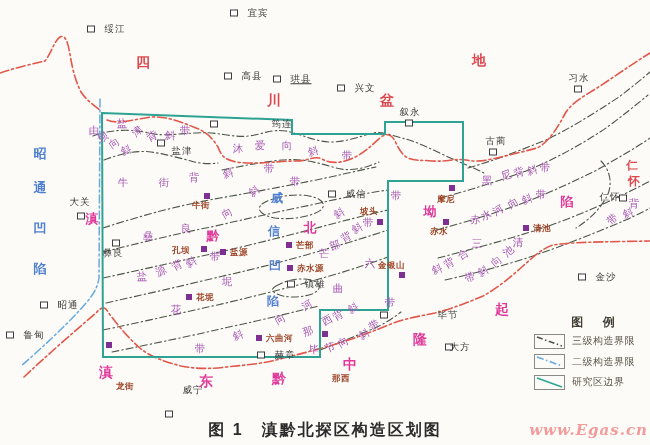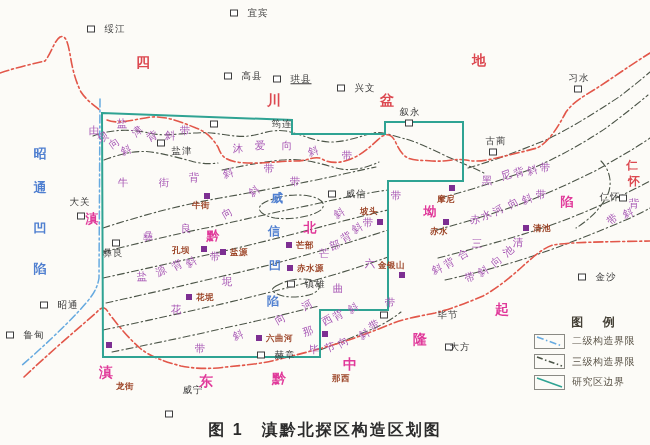--- a/index.html
+++ b/index.html
@@ -253,41 +253,42 @@
       <span class="lbl band-c" style="left: 449px; top: 263px; transform: translate(-50%, -50%) rotate(-30deg);">背</span>
       <span class="lbl band-c" style="left: 437px; top: 269px; transform: translate(-50%, -50%) rotate(-20deg);">斜</span>
     </div>
 
   <div class="legend">
     <div class="legend-title">图 例</div>
     <div id="legend-rows">
         <div class="legend-row">
           <span class="legend-box">
             <svg width="29" height="13">
+              <line x1="2" y1="2" x2="27" y2="11" stroke="#4c5548" stroke-width="1.6" stroke-dasharray="6 2.5 1.5 2.5"></line>
+            </svg>
+          </span>
+          <span class="legend-lab">三级构造界限</span>
+        </div>
+        <div class="legend-row">
+          <span class="legend-box">
+            <svg width="29" height="13">
               <line x1="2" y1="2" x2="27" y2="11" stroke="#66aae0" stroke-width="1.6" stroke-dasharray="7 2.5 1.5 2.5"></line>
             </svg>
           </span>
           <span class="legend-lab">二级构造界限</span>
-        </div>
-        <div class="legend-row">
-          <span class="legend-box">
-            <svg width="29" height="13">
-              <line x1="2" y1="2" x2="27" y2="11" stroke="#4c5548" stroke-width="1.6" stroke-dasharray="6 2.5 1.5 2.5"></line>
-            </svg>
-          </span>
-          <span class="legend-lab">三级构造界限</span>
         </div>
         <div class="legend-row">
           <span class="legend-box">
             <svg width="29" height="13">
               <line x1="2" y1="2" x2="27" y2="11" stroke="#2fa393" stroke-width="1.6"></line>
             </svg>
           </span>
           <span class="legend-lab">研究区边界</span>
         </div>
       </div>
   </div>
 
   <div class="caption">
     <span>图 1</span><span class="gap"></span><span>滇黔北探区构造区划图</span>
   </div>
 
+  <div class="watermark">www.Egas.cn</div>
 </div>
 
 </body></html>

